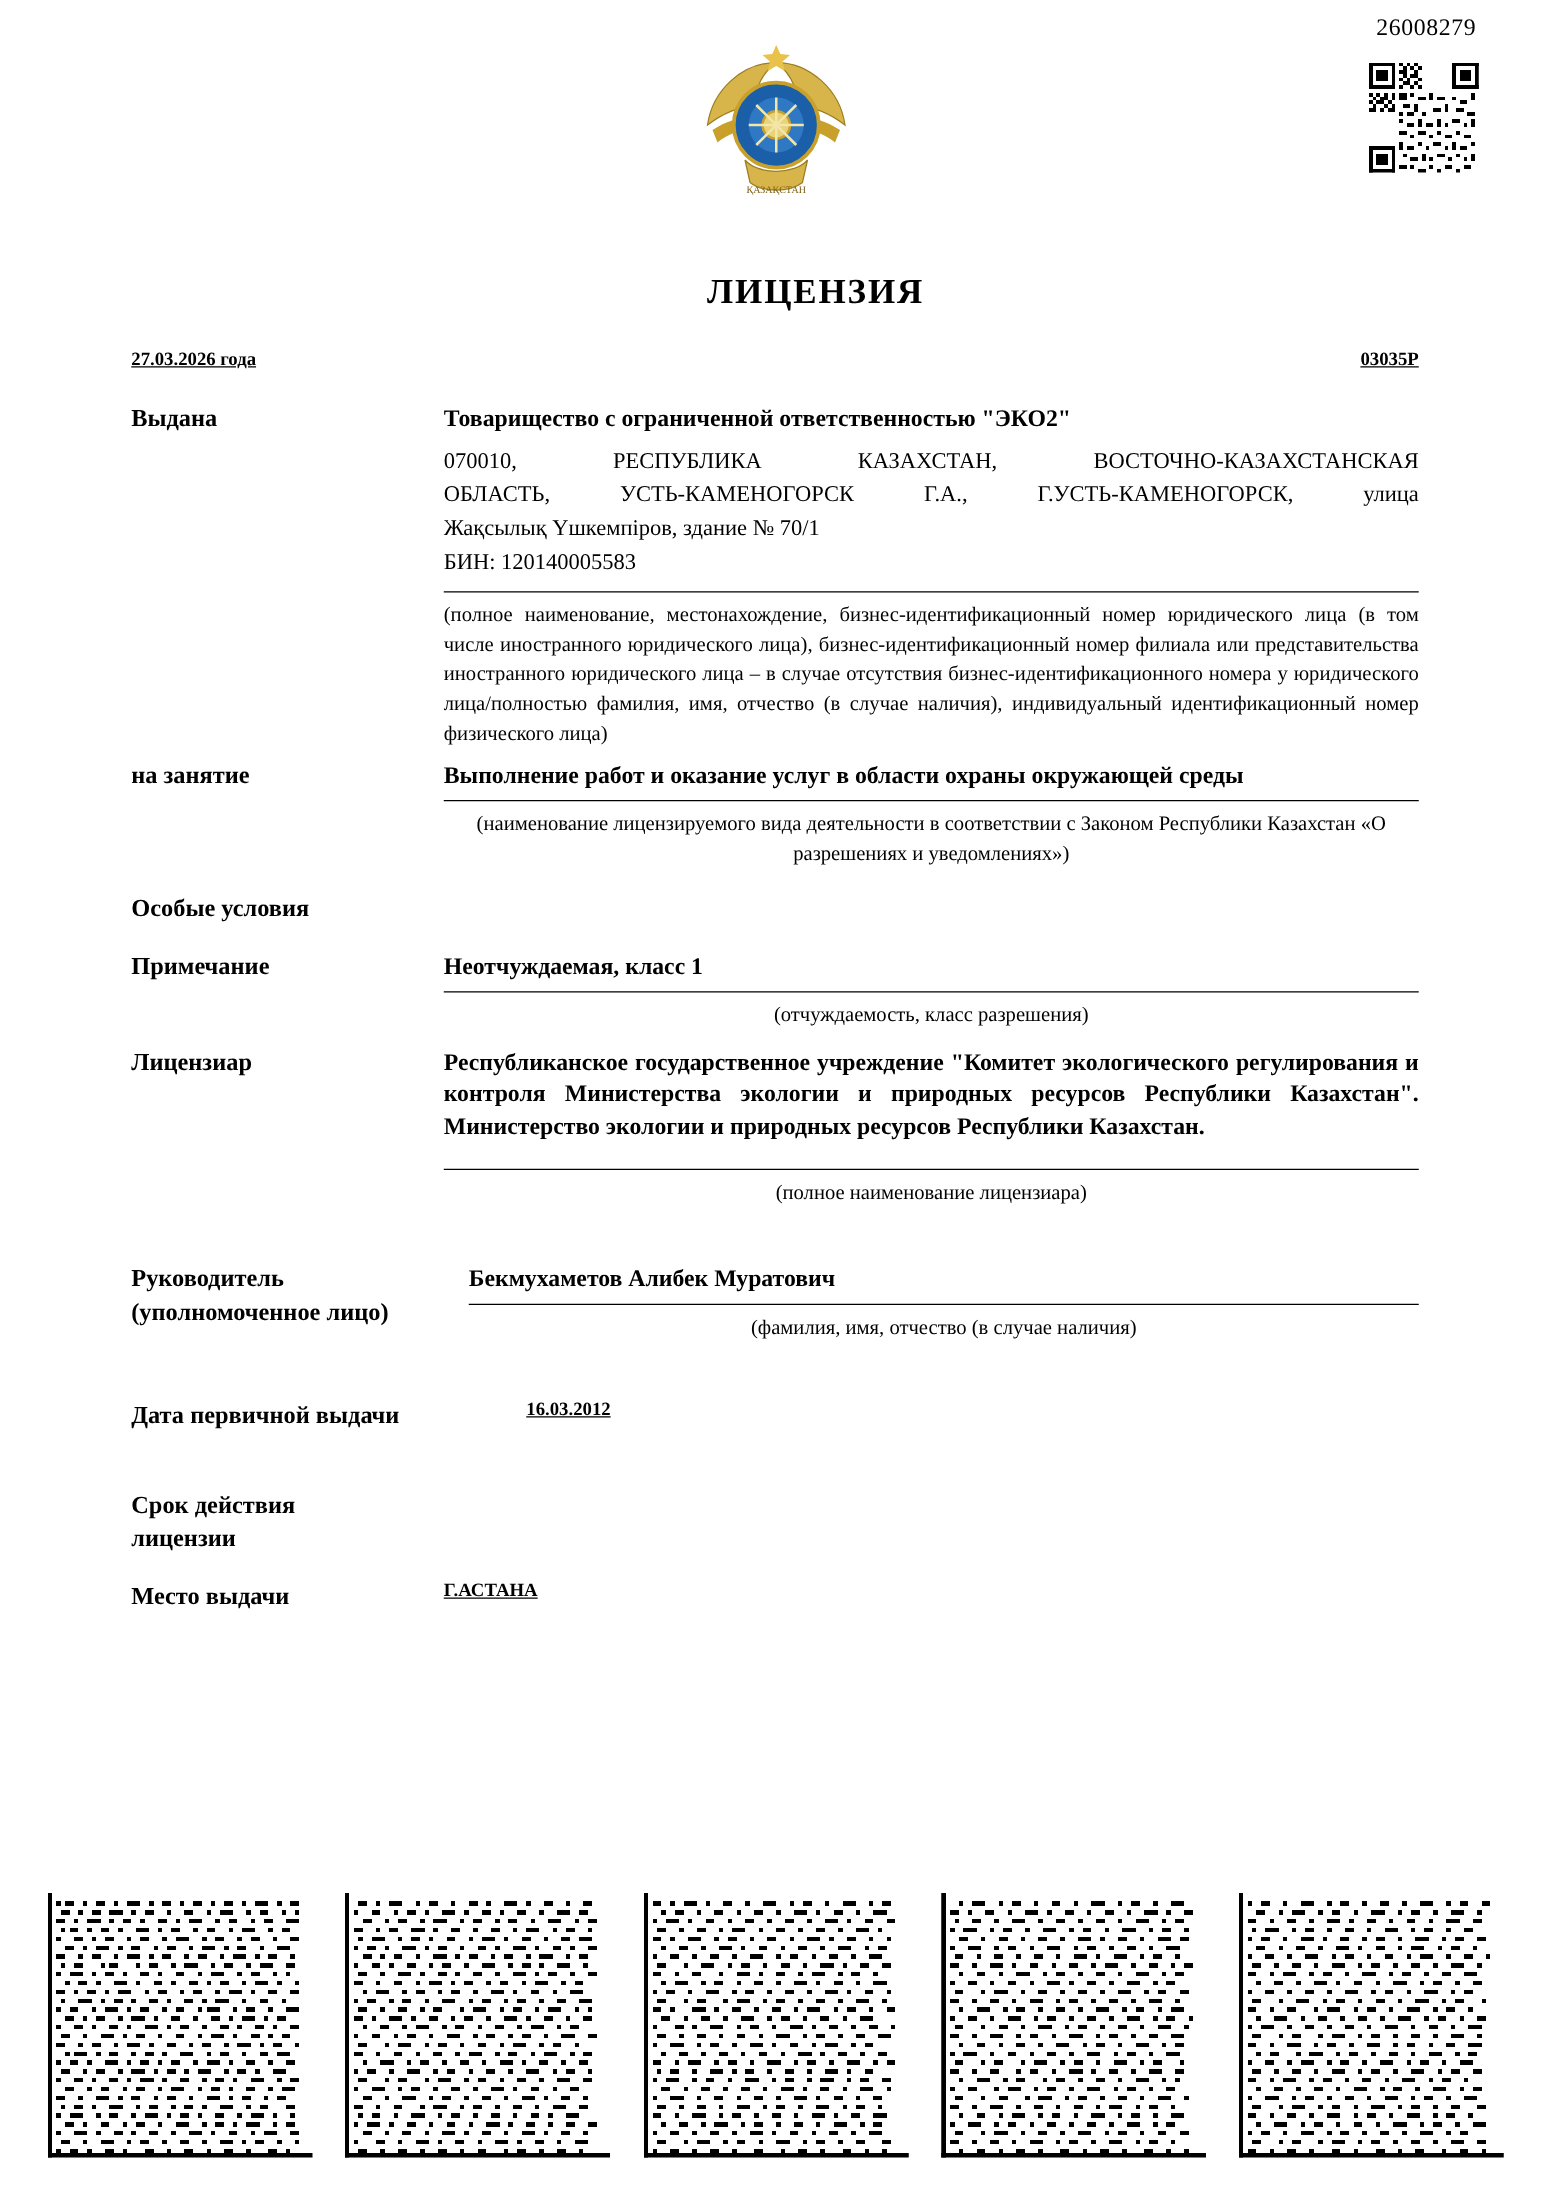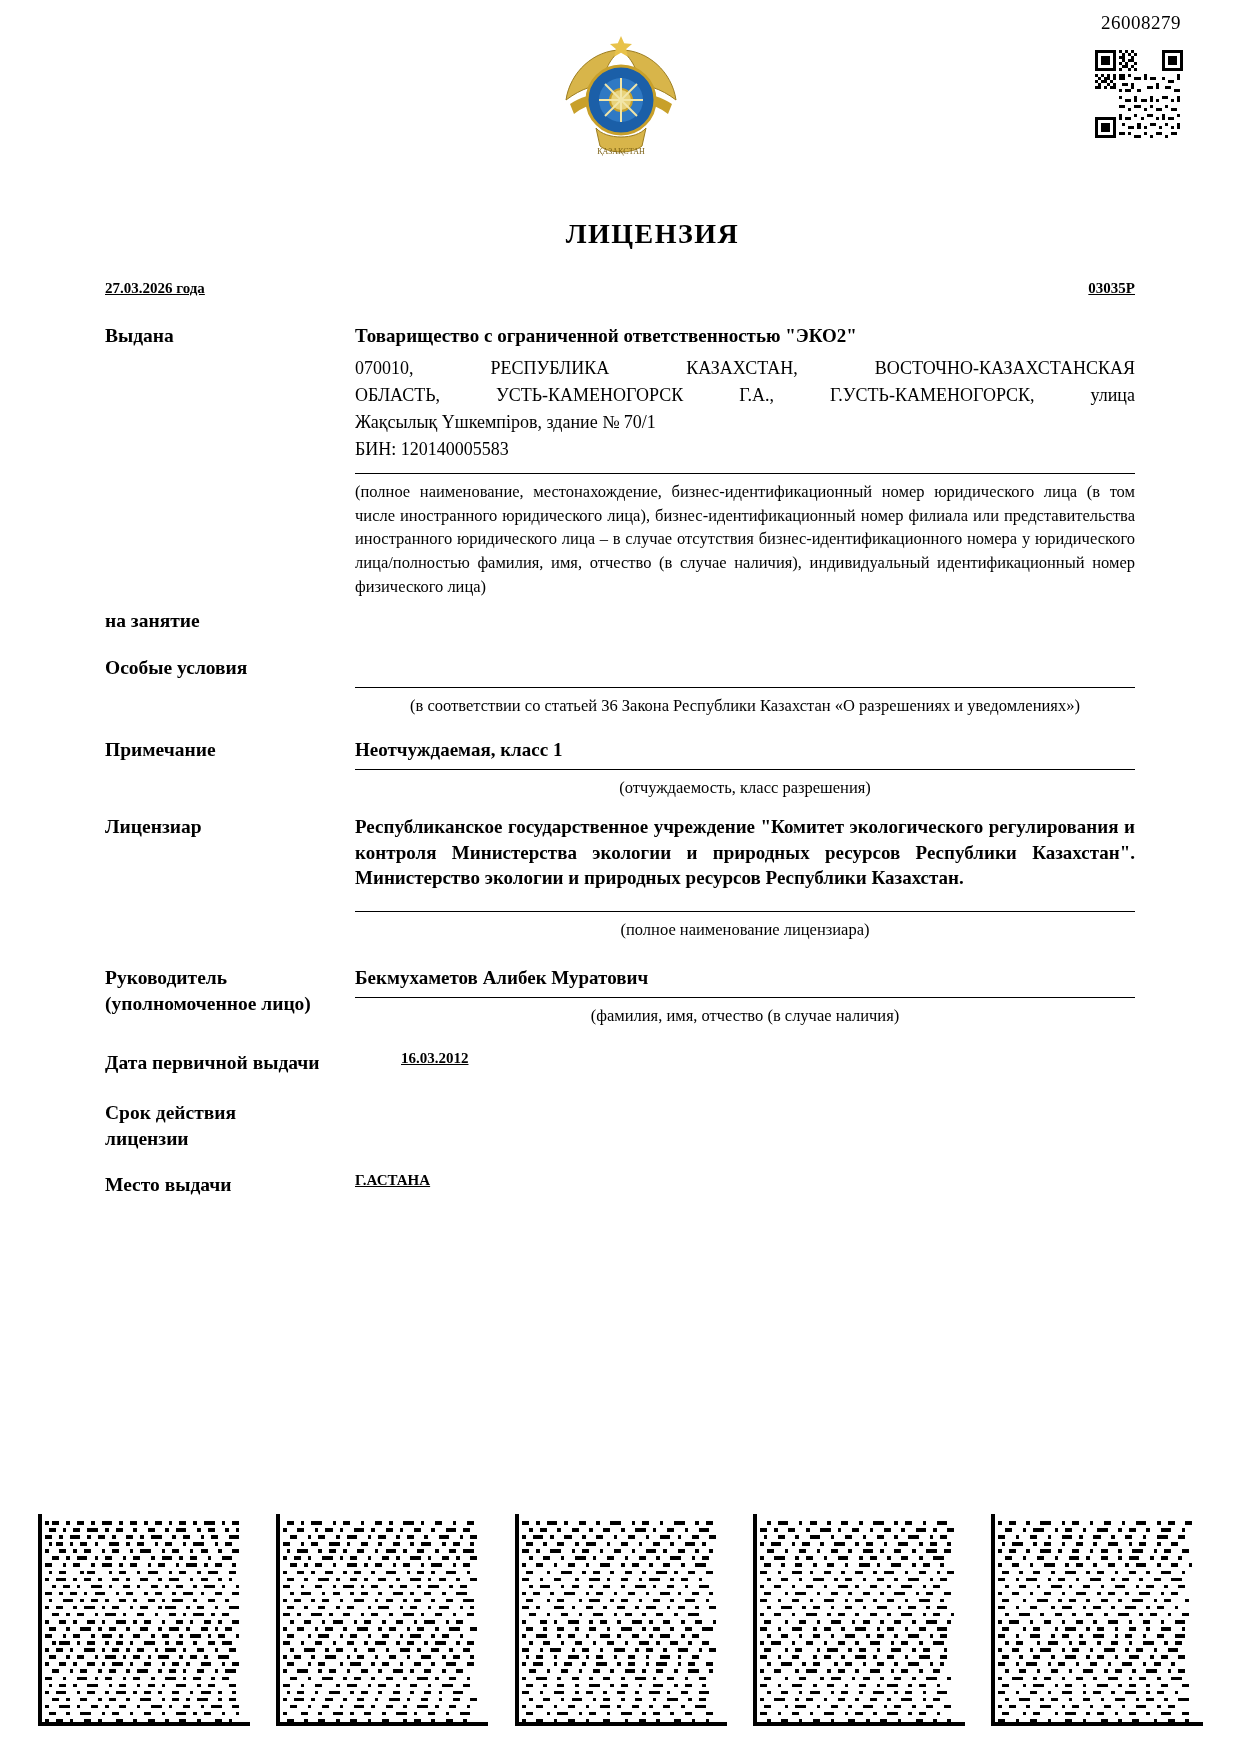--- a/index.html
+++ b/index.html
@@ -124,21 +124,21 @@
     border-top: 1px solid #000;
     margin: 6px 0 6px 0;
   }
 
   
   .mt6 { margin-top: 6px; }
   .mt10 { margin-top: 10px; }
   .mt14 { margin-top: 14px; }
   .mt20 { margin-top: 20px; }
   .mt26 { margin-top: 9px; }
-  .mt34 { margin-top: 23px; }
+  .mt34 { margin-top: 46px; gap: 20px; }
 
   
   .qr-strip {
     position: absolute;
     left: 38px;
     bottom: 28px;
     width: 1165px;
     display: flex;
     justify-content: space-between;
   }
@@ -316,29 +316,29 @@
           <div>Жақсылық Үшкемпіров, здание № 70/1</div>
           <div>БИН: 120140005583</div>
         </div>
         <div class="rule mt10"></div>
         <div class="hint">(полное наименование, местонахождение, бизнес-идентификационный номер юридического лица (в том числе иностранного юридического лица), бизнес-идентификационный номер филиала или представительства иностранного юридического лица – в случае отсутствия бизнес-идентификационного номера у юридического лица/полностью фамилия, имя, отчество (в случае наличия), индивидуальный идентификационный номер физического лица)</div>
       </div>
     </div>
 
     <div class="row mt26">
       <div class="label w-col">на занятие</div>
+      <div class="value-block">
+        <div class="bold-val">Выполнение работ и оказание услуг в области охраны окружающей среды</div>
+        <div class="rule mt6"></div>
+        <div class="hint center">(наименование лицензируемого вида деятельности в соответствии с Законом Республики Казахстан «О разрешениях и уведомлениях»)</div>
+      </div>
     </div>
 
     <div class="row mt20">
       <div class="label w-col">Особые условия</div>
-      <div class="value-block">
-        <div class="bold-val" style="min-height:26px"></div>
-        <div class="rule"></div>
-        <div class="hint center">(в соответствии со статьей 36 Закона Республики Казахстан «О разрешениях и уведомлениях»)</div>
-      </div>
     </div>
 
     <div class="row mt20">
       <div class="label w-col">Примечание</div>
       <div class="value-block">
         <div class="bold-val">Неотчуждаемая, класс 1</div>
         <div class="rule mt6"></div>
         <div class="hint center">(отчуждаемость, класс разрешения)</div>
       </div>
     </div>

